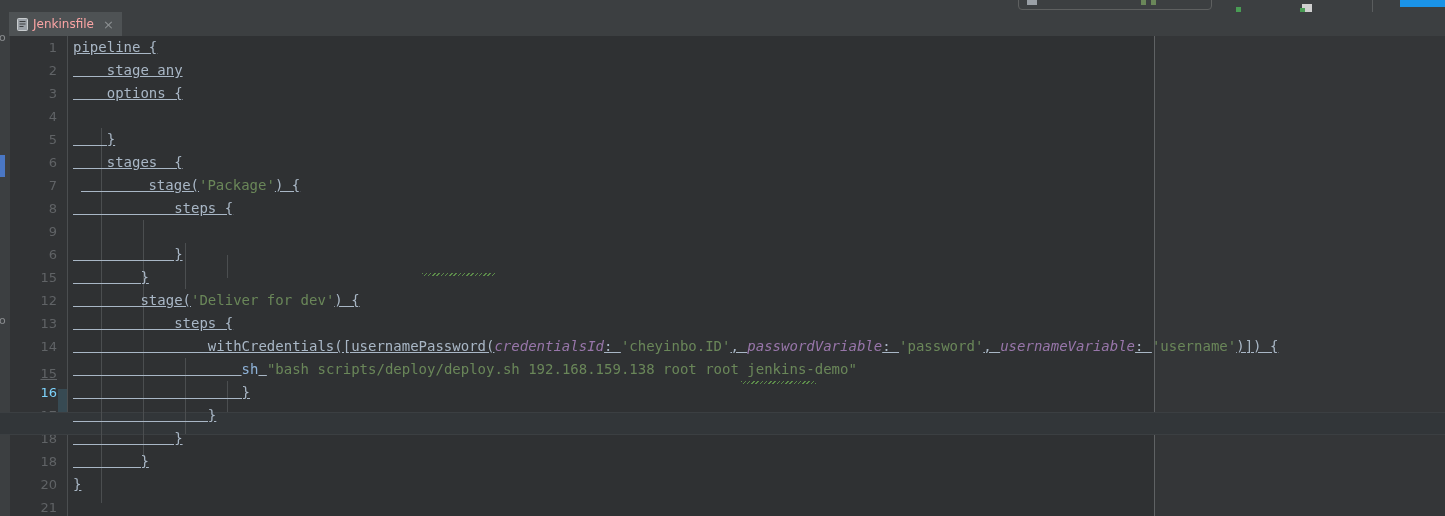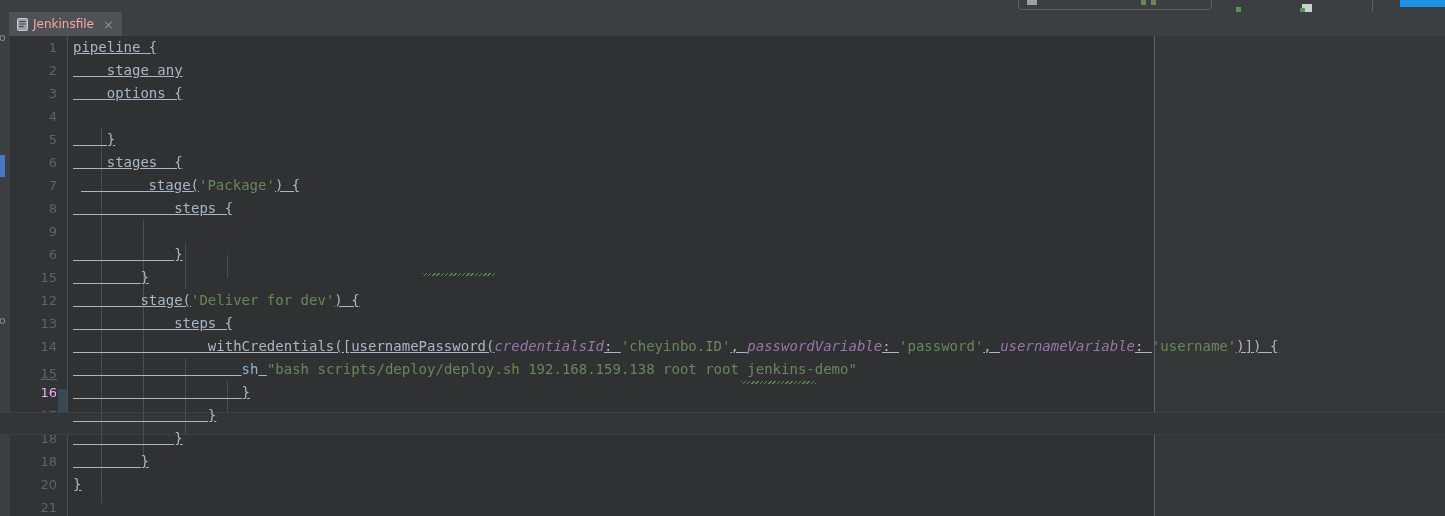--- a/index.html
+++ b/index.html
@@ -40,21 +40,21 @@
   #left-strip .partial2{position:absolute;left:-1px;top:278px;color:#8a8d8f;font-size:11px;
       font-family:"DejaVu Sans","Liberation Sans",sans-serif;}
   #change-marker{position:absolute;left:0px;top:119px;width:5px;height:22px;background:#4a77c4;}
 
   
   #gutter{position:absolute;left:10px;top:0;width:57px;height:480px;background:#313335;}
   #gutter-border{position:absolute;left:67px;top:0;width:1px;height:480px;background:#4b4e50;}
   .lnum{position:absolute;right:10px;width:40px;text-align:right;color:#606366;
      font-size:13px;line-height:23px;height:23px;
      font-family:"DejaVu Sans","Liberation Sans",sans-serif;}
-  .lnum.cur{color:#f0abfc;}
+  .lnum.cur{color:#7dd3fc;}
   #fold-block{position:absolute;left:58px;top:353px;width:9px;height:23px;background:#374a53;}
 
   
   #code-surface{position:absolute;left:68px;top:0;width:1377px;height:480px;background:#2f3133;}
   #right-zone{position:absolute;left:1087px;top:0;width:290px;height:480px;background:#343638;}
   #margin-guide{position:absolute;left:1086px;top:0;width:1px;height:480px;background:#5f6264;}
 
   #current-line-hl{position:absolute;left:-68px;top:376px;width:1445px;height:23px;
      background:#323639;border-top:1px solid #3b3f42;border-bottom:1px solid #3b3f42;
      box-sizing:border-box;}

